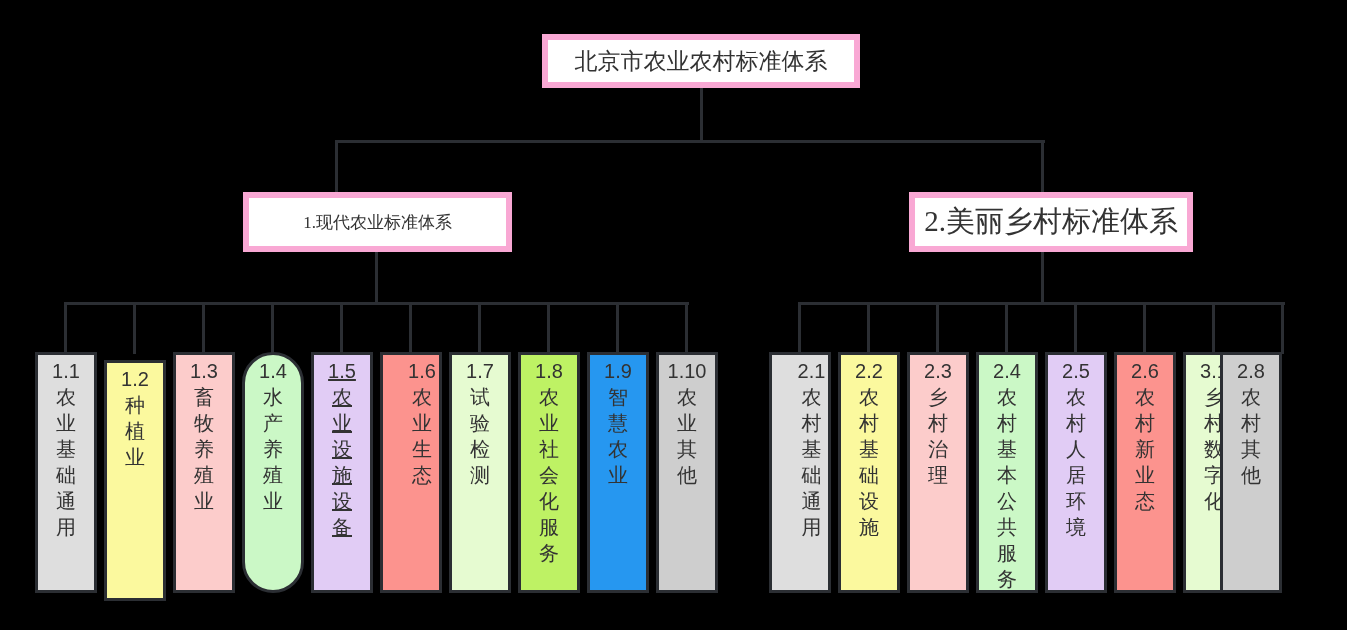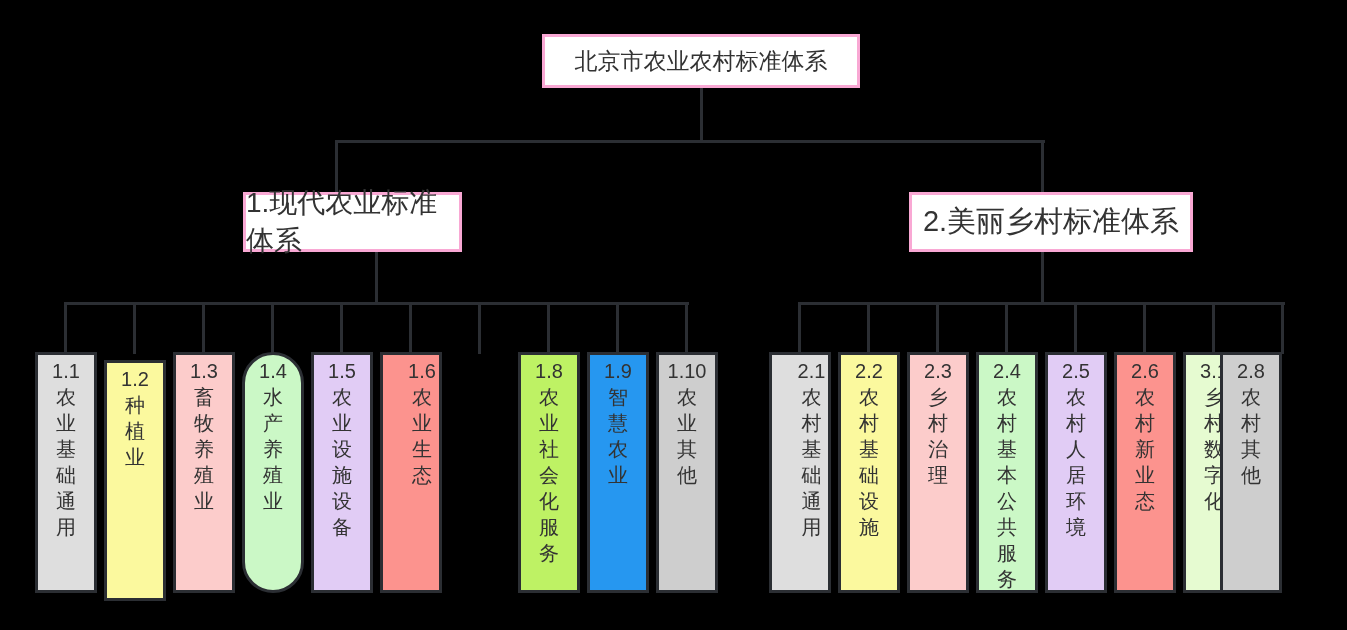--- a/index.html
+++ b/index.html
@@ -12,34 +12,35 @@
     width: 1347px;
     height: 630px;
     background: #000000;
     font-family: "Liberation Sans", "DejaVu Sans", sans-serif;
     overflow: hidden;
   }
   .node {
     position: absolute;
     box-sizing: border-box;
     background: #ffffff;
-    border: 3px solid #f9a8d4;
+    border: 6px solid #f9a8d4;
     color: #333333;
     display: flex;
     align-items: center;
     justify-content: center;
     z-index: 2;
+    font-family: Liberation Serif, serif;
   }
   .node.root {
     left: 542px; top: 34px; width: 318px; height: 54px;
     font-size: 23px;
   }
   .node.branch1 {
-    left: 243px; top: 192px; width: 219px; height: 60px;
-    font-size: 28px;
+    left: 243px; top: 192px; width: 269px; height: 60px;
+    font-size: 17px;
   }
   .node.branch2 {
     left: 909px; top: 192px; width: 284px; height: 60px;
     font-size: 29px;
   }
   .leaf {
     position: absolute;
     box-sizing: border-box;
     top: 352px;
     width: 62px;
@@ -109,34 +110,39 @@
 殖
 业</div>
     <div class="vline" style="left: 271px; top: 302px; height: 52px;"></div>
     <div class="leaf" style="left: 242px; background: rgb(203, 248, 198); border-radius: 31px;">1.4
 水
 产
 养
 殖
 业</div>
     <div class="vline" style="left: 340px; top: 302px; height: 52px;"></div>
-    <div class="leaf" style="left: 311px; background: rgb(225, 204, 245);">1.5
+    <div class="leaf" style="left: 311px; background: rgb(225, 204, 245); text-decoration: underline;">1.5
 农
 业
 设
 施
 设
 备</div>
     <div class="vline" style="left: 409px; top: 302px; height: 52px;"></div>
     <div class="leaf" style="left: 380px; background: rgb(252, 147, 142); padding-left: 22px;">1.6
 农
 业
 生
 态</div>
     <div class="vline" style="left: 478px; top: 302px; height: 52px;"></div>
+    <div class="leaf" style="left: 449px; background: rgb(230, 251, 209);">1.7
+试
+验
+检
+测</div>
     <div class="vline" style="left: 547px; top: 302px; height: 52px;"></div>
     <div class="leaf" style="left: 518px; background: #bef264;">1.8
 农
 业
 社
 会
 化
 服
 务</div>
     <div class="vline" style="left: 616px; top: 302px; height: 52px;"></div>

